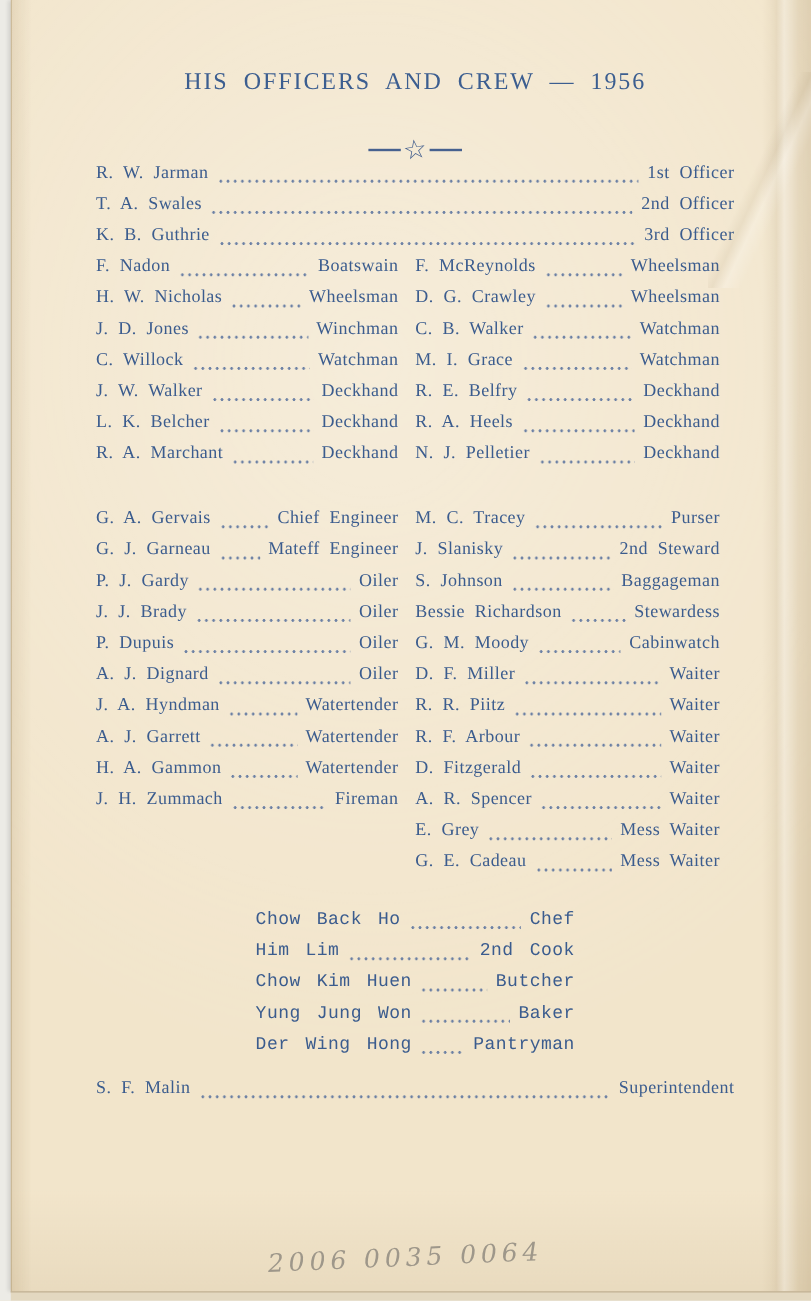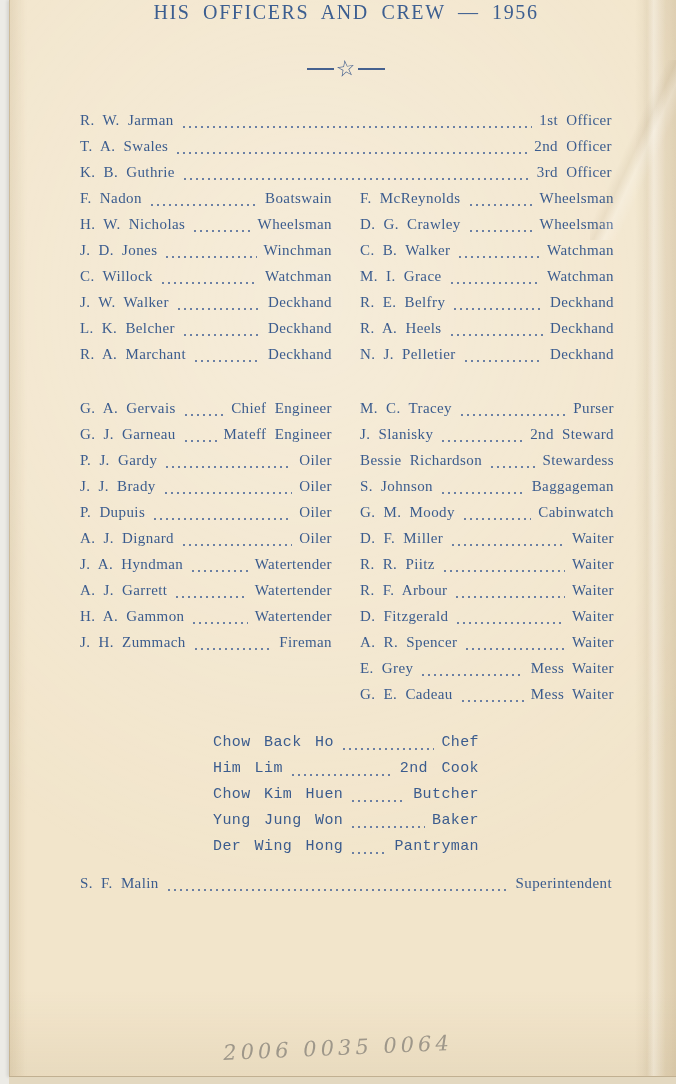--- a/index.html
+++ b/index.html
@@ -65,20 +65,21 @@
       rgba(0,0,0,0) 64%);
   }
   
   .content {
     position: relative;
     padding: 0 64px 0 70px; 
     color: #3b5c8e;
   }
   .doc-title {
     margin: 0;
+    padding-top: 56px;
     font-size: 20px;
     line-height: 24px;
     font-weight: normal;
     letter-spacing: 1.6px;
     word-spacing: 6px;
     text-align: center;
     color: #3c5e90;
   }
   .ornament {
     margin-top: 34px;
@@ -118,25 +119,25 @@
     flex: 1;
     align-self: flex-end;
     height: 7px;
     min-width: 14px;
     margin: 0 7px;
     background-image: radial-gradient(circle, rgba(84,110,156,0.85) 1px, rgba(84,110,156,0) 1.4px);
     background-size: 6px 4px;
     background-repeat: repeat-x;
     background-position: 0 bottom;
   }
-  .officers { margin-top: 32px; }
+  .officers { }
   .two-col {
     display: grid;
     grid-template-columns: 252px 254px;
-    column-gap: 28px;
+    column-gap: 14px;
   }
   .deck   { margin-top: 4px; }
   .engine { margin-top: 28px; }
   .galley {
     width: 266px;
     margin: 22px auto 0;
     font-family: Liberation Mono, monospace;
   }
   .superintendent { margin-top: 20px; }
   .handwritten {
@@ -325,28 +326,28 @@
           <span class="name">M. C. Tracey</span>
           <span class="leader"></span>
           <span class="role">Purser</span>
         </div>
           <div class="row">
           <span class="name">J. Slanisky</span>
           <span class="leader"></span>
           <span class="role">2nd Steward</span>
         </div>
           <div class="row">
+          <span class="name">S. Johnson</span>
+          <span class="leader"></span>
+          <span class="role">Baggageman</span>
+        </div>
+          <div class="row">
           <span class="name">Bessie Richardson</span>
           <span class="leader"></span>
           <span class="role">Stewardess</span>
-        </div>
-          <div class="row">
-          <span class="name">S. Johnson</span>
-          <span class="leader"></span>
-          <span class="role">Baggageman</span>
         </div>
           <div class="row">
           <span class="name">G. M. Moody</span>
           <span class="leader"></span>
           <span class="role">Cabinwatch</span>
         </div>
           <div class="row">
           <span class="name">D. F. Miller</span>
           <span class="leader"></span>
           <span class="role">Waiter</span>

